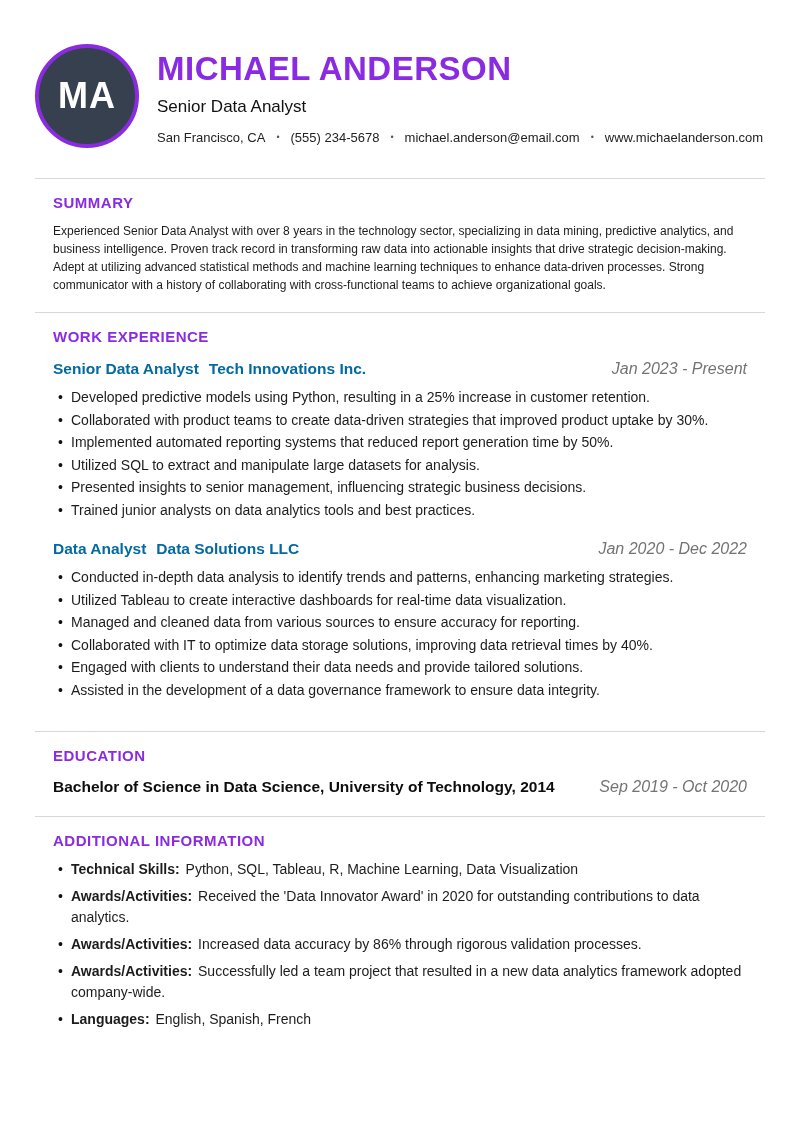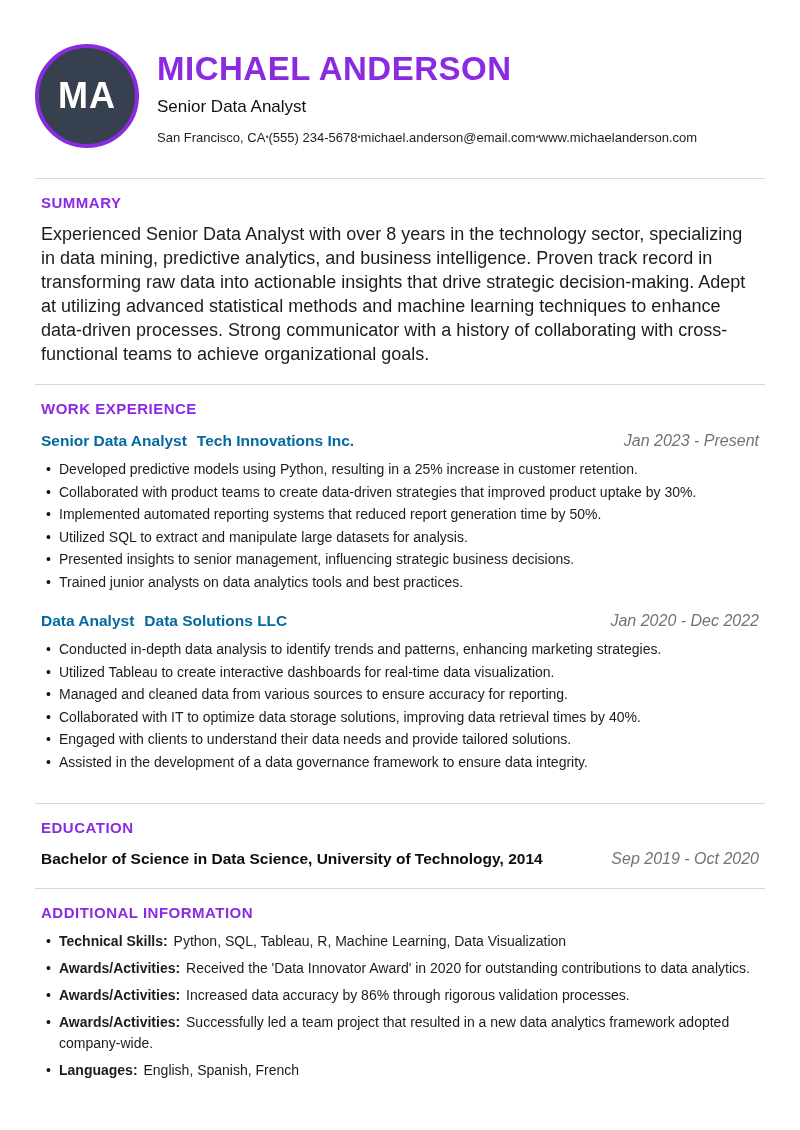--- a/index.html
+++ b/index.html
@@ -15,28 +15,28 @@
   .page{width:800px;height:1130px;position:relative;background:#fff;overflow:hidden;margin:16px auto;}
 
   
   .header{display:flex;align-items:center;gap:18px;padding:28px 35px 16px 35px;}
   .avatar{width:104px;height:104px;border-radius:50%;background:var(--avatar-bg);
           border:4px solid var(--accent);display:flex;align-items:center;justify-content:center;
           color:#fff;font-size:36px;font-weight:bold;letter-spacing:1px;flex-shrink:0;}
   .header-text{padding-top:4px;}
   .name{color:var(--accent);font-size:33px;font-weight:bold;letter-spacing:0.5px;line-height:1.1;}
   .headline{font-size:17px;color:#111;margin-top:10px;}
-  .contact{margin-top:13px;font-size:13px;color:#222;display:flex;align-items:center;gap:0;flex-wrap:wrap;}
+  .contact{margin-top:13px;font-size:13px;color:#222;display:flex;align-items:center;gap:11px;flex-wrap:wrap;}
   .contact .sep{color:#555;font-size:9px;line-height:1;}
 
   
   .rule{border-top:1px solid var(--rule);margin:14px 35px 0 35px;}
-  .section{padding:0 41px;}
+  .section{padding:0 53px;}
   .section-heading{color:var(--accent);font-weight:bold;font-size:15px;letter-spacing:0.5px;margin-top:15px;}
-  .summary-text{margin-top:11px;font-size:18px;line-height:24px;color:var(--text);}
+  .summary-text{margin-top:11px;font-size:12px;line-height:18px;color:var(--text);}
 
   
   .job{margin-top:15px;}
   .job + .job{margin-top:19px;}
   .job-header{display:flex;justify-content:space-between;align-items:baseline;}
   .job-title-line{font-weight:bold;font-size:15.5px;color:#0369a1;}
   .job-company{margin-left:10px;}
   .dates{font-style:italic;font-size:16px;color:#737373;white-space:nowrap;}
 
   ul.bullets{list-style:none;margin-top:8px;}

